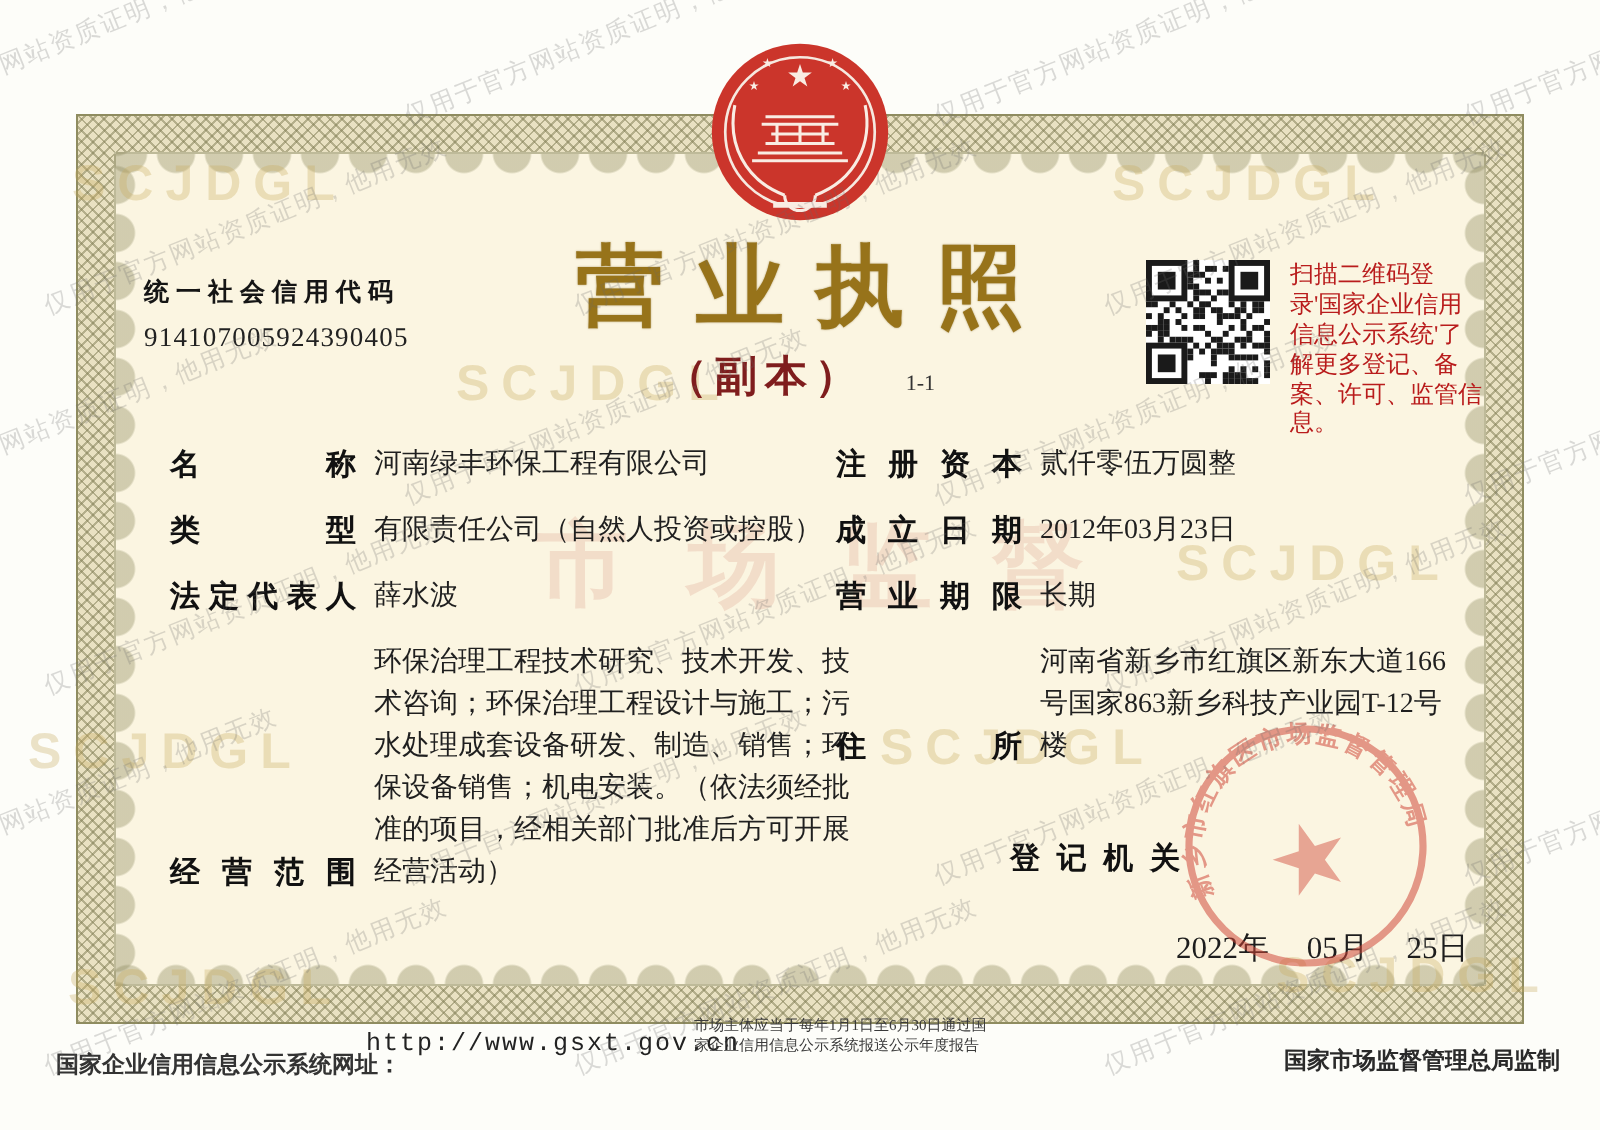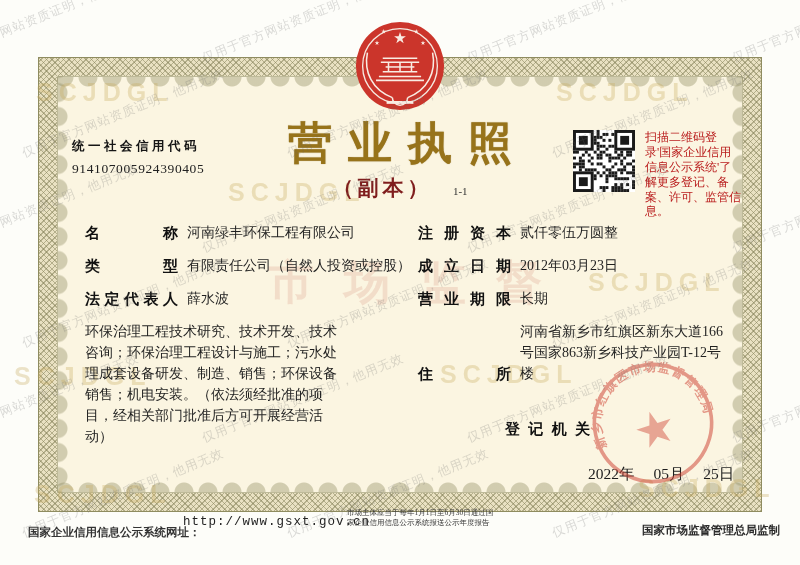--- a/index.html
+++ b/index.html
@@ -303,20 +303,21 @@
     </div>
     <div class="f-row">
       <span class="f-label">类型</span>
       <span class="f-value">有限责任公司（自然人投资或控股）</span>
     </div>
     <div class="f-row">
       <span class="f-label">法定代表人</span>
       <span class="f-value">薛水波</span>
     </div>
     <div class="f-row">
+      <span class="f-label">经营范围</span>
       <span class="f-value">环保治理工程技术研究、技术开发、技术咨询；环保治理工程设计与施工；污水处理成套设备研发、制造、销售；环保设备销售；机电安装。（依法须经批准的项目，经相关部门批准后方可开展经营活动）</span>
     </div>
   </div>
 
   <div class="col-right">
     <div class="f-row">
       <span class="f-label">注册资本</span>
       <span class="f-value">贰仟零伍万圆整</span>
     </div>
     <div class="f-row">

